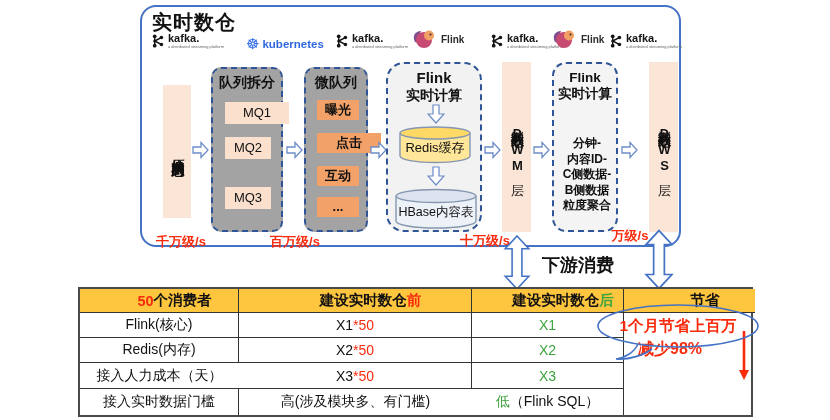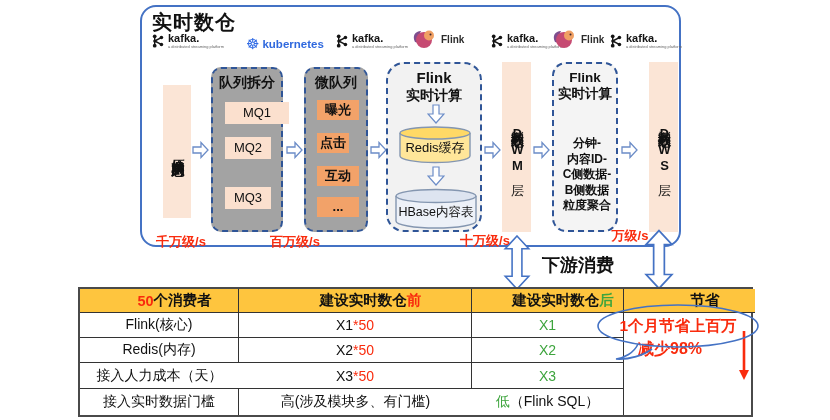--- a/index.html
+++ b/index.html
@@ -170,21 +170,21 @@
     <div class="abs mq-item" style="left:12px; top:118px; width:46px; height:22px;">MQ3</div>
   </div>
 
   <svg class="abs" style="left:286px; top:141px;" width="17" height="18" viewBox="0 0 17 18">
       <path d="M1,6 L9,6 L9,1.5 L16,9 L9,16.5 L9,12 L1,12 Z" fill="#fff" stroke="#6B8CC7" stroke-width="1.3"></path>
     </svg>
 
   <div class="abs dashed-box" style="left:304px; top:67px; width:64px; height:165px;">
     <div class="stage-title" style="margin-top:5px;">微队列</div>
     <div class="abs micro-item" style="left:11px; top:31px; width:42px; height:20px;">曝光</div>
-    <div class="abs micro-item" style="left:11px; top:64px; width:32px; height:20px;">点击</div>
+    <div class="abs micro-item" style="left:11px; top:64px; width:64px; height:20px;">点击</div>
     <div class="abs micro-item" style="left:11px; top:97px; width:42px; height:20px;">互动</div>
     <div class="abs micro-item" style="left:11px; top:128px; width:42px; height:20px;">...</div>
   </div>
 
   <svg class="abs" style="left:370px; top:141px;" width="17" height="18" viewBox="0 0 17 18">
       <path d="M1,6 L9,6 L9,1.5 L16,9 L9,16.5 L9,12 L1,12 Z" fill="#fff" stroke="#6B8CC7" stroke-width="1.3"></path>
     </svg>
 
   <div class="abs dashed-box gray-fill" style="left:386px; top:62px; width:96px; height:170px;">
     <div class="stage-title" style="margin-top:5px; font-size:15px;">Flink</div>

